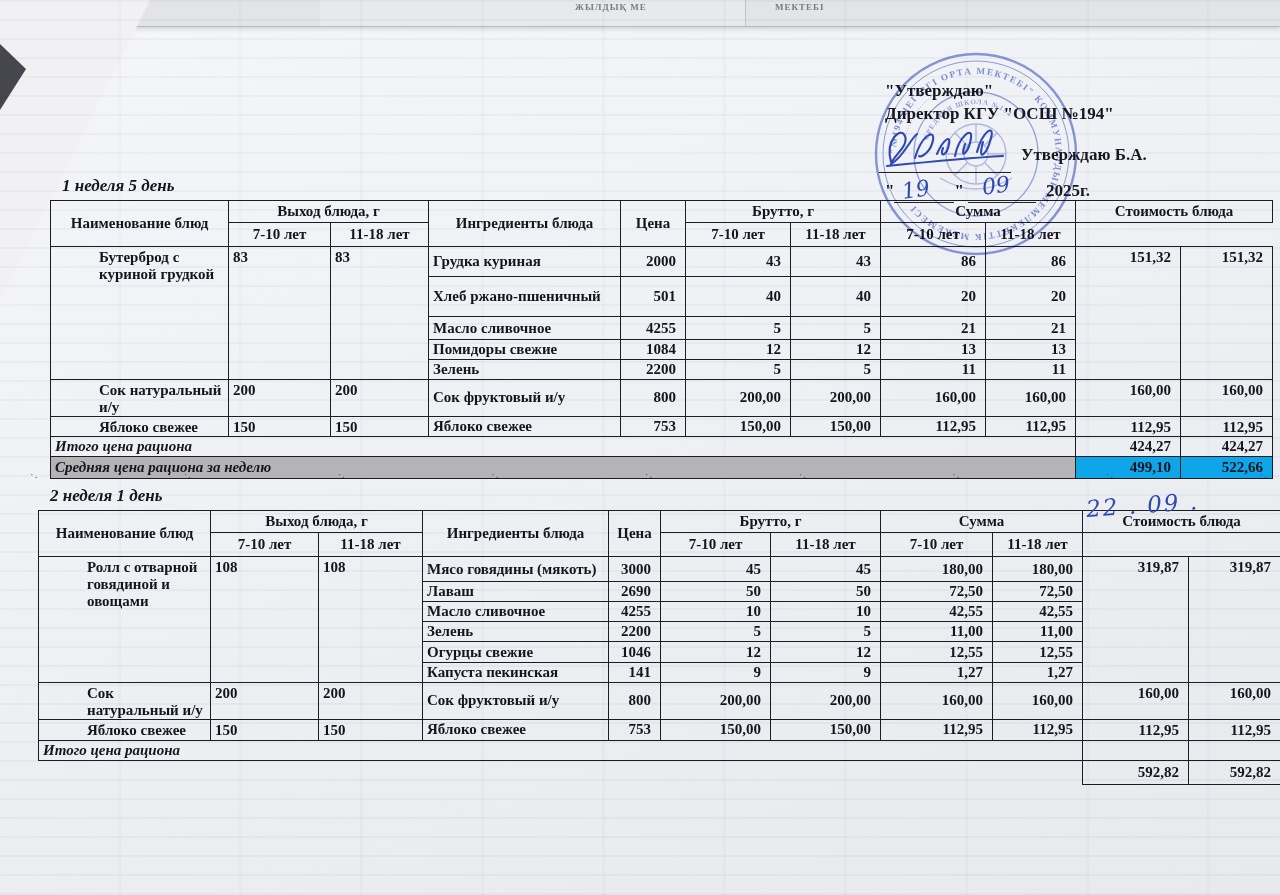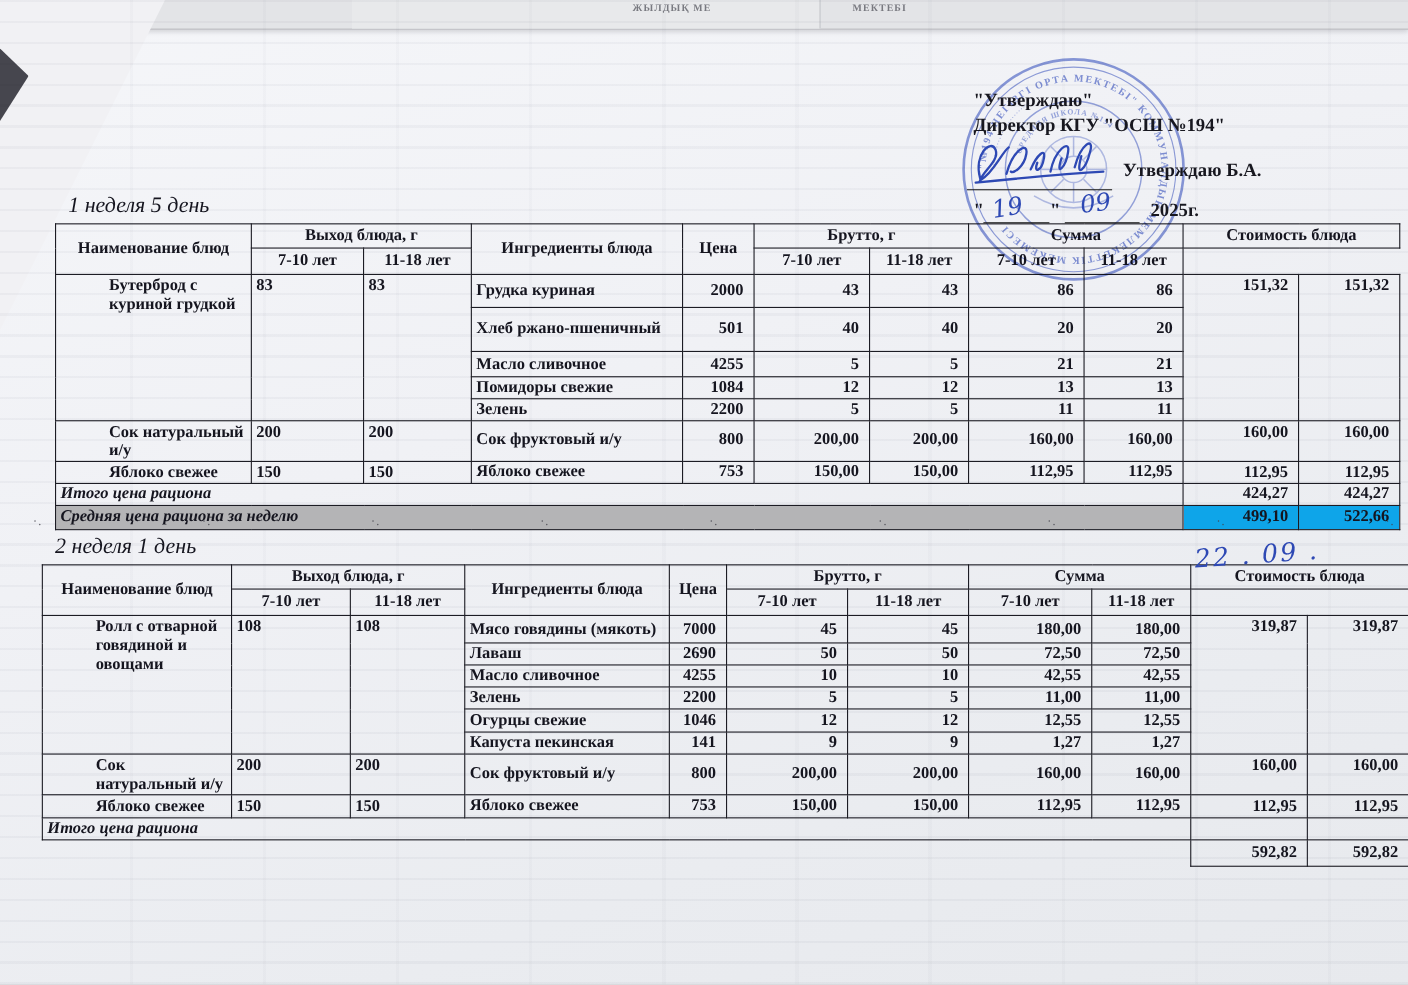--- a/index.html
+++ b/index.html
@@ -42,21 +42,21 @@
     color:#2e49b4;font-weight:normal;}
   .hand-19{left:8px;top:-9px;font-size:22px;transform:rotate(-9deg);}
   .hand-09{left:14px;top:-13px;font-size:22px;transform:rotate(-7deg);}
   
   .stamp{position:absolute;left:870px;top:48px;width:212px;height:212px;z-index:5;
     mix-blend-mode:multiply;opacity:.85;filter:blur(0.4px);pointer-events:none;}
   
   .section{position:absolute;z-index:3;}
   .sec1{left:50px;top:176px;width:1222px;}
   .sec2{left:38px;top:486px;width:1242px;}
-  .tbl-title{font-style:italic;font-weight:normal;font-size:20px;color:#15151f;margin:0 0 4px 12px;}
+  .tbl-title{font-style:italic;font-weight:bold;font-size:17px;color:#15151f;margin:0 0 4px 12px;}
   .hand-note{position:absolute;top:6px;left:1048px;font-family:"DejaVu Serif", serif;
     font-style:italic;color:#2e49b4;font-size:23px;letter-spacing:2px;transform:rotate(-4deg);z-index:6;}
   table.menu{border-collapse:collapse;table-layout:fixed;width:100%;}
   .menu th,.menu td{border:1px solid #1c1c24;font-weight:bold;font-size:15px;
     color:#15151f;padding:0 4px;line-height:1.12;overflow:hidden;}
   .menu thead th{text-align:center;vertical-align:middle;font-size:15px;}
   td.c-name{text-align:left;vertical-align:top;padding-top:2px;padding-left:48px;}
   td.c-ingr{text-align:left;vertical-align:middle;}
   td.num{text-align:right;padding-right:9px;vertical-align:middle;}
   td.num-top{text-align:right;padding-right:9px;vertical-align:top;padding-top:2px;}
@@ -308,21 +308,21 @@
           <th>7-10 лет</th>
           <th>11-18 лет</th>
         </tr>
       </thead>
       <tbody>
         <tr style="height: 25px;">
           <td class="c-name" rowspan="6">Ролл с отварной говядиной и овощами</td>
           <td class="out" rowspan="6">108</td>
           <td class="out" rowspan="6">108</td>
           <td class="c-ingr">Мясо говядины (мякоть)</td>
-          <td class="num">7000</td>
+          <td class="num">3000</td>
           <td class="num">45</td>
           <td class="num">45</td>
           <td class="num">180,00</td>
           <td class="num">180,00</td>
           <td class="num-top" rowspan="6">319,87</td>
           <td class="num-top" rowspan="6">319,87</td>
         </tr>
         <tr style="height: 20px;">
           <td class="c-ingr">Лаваш</td>
           <td class="num">2690</td>

